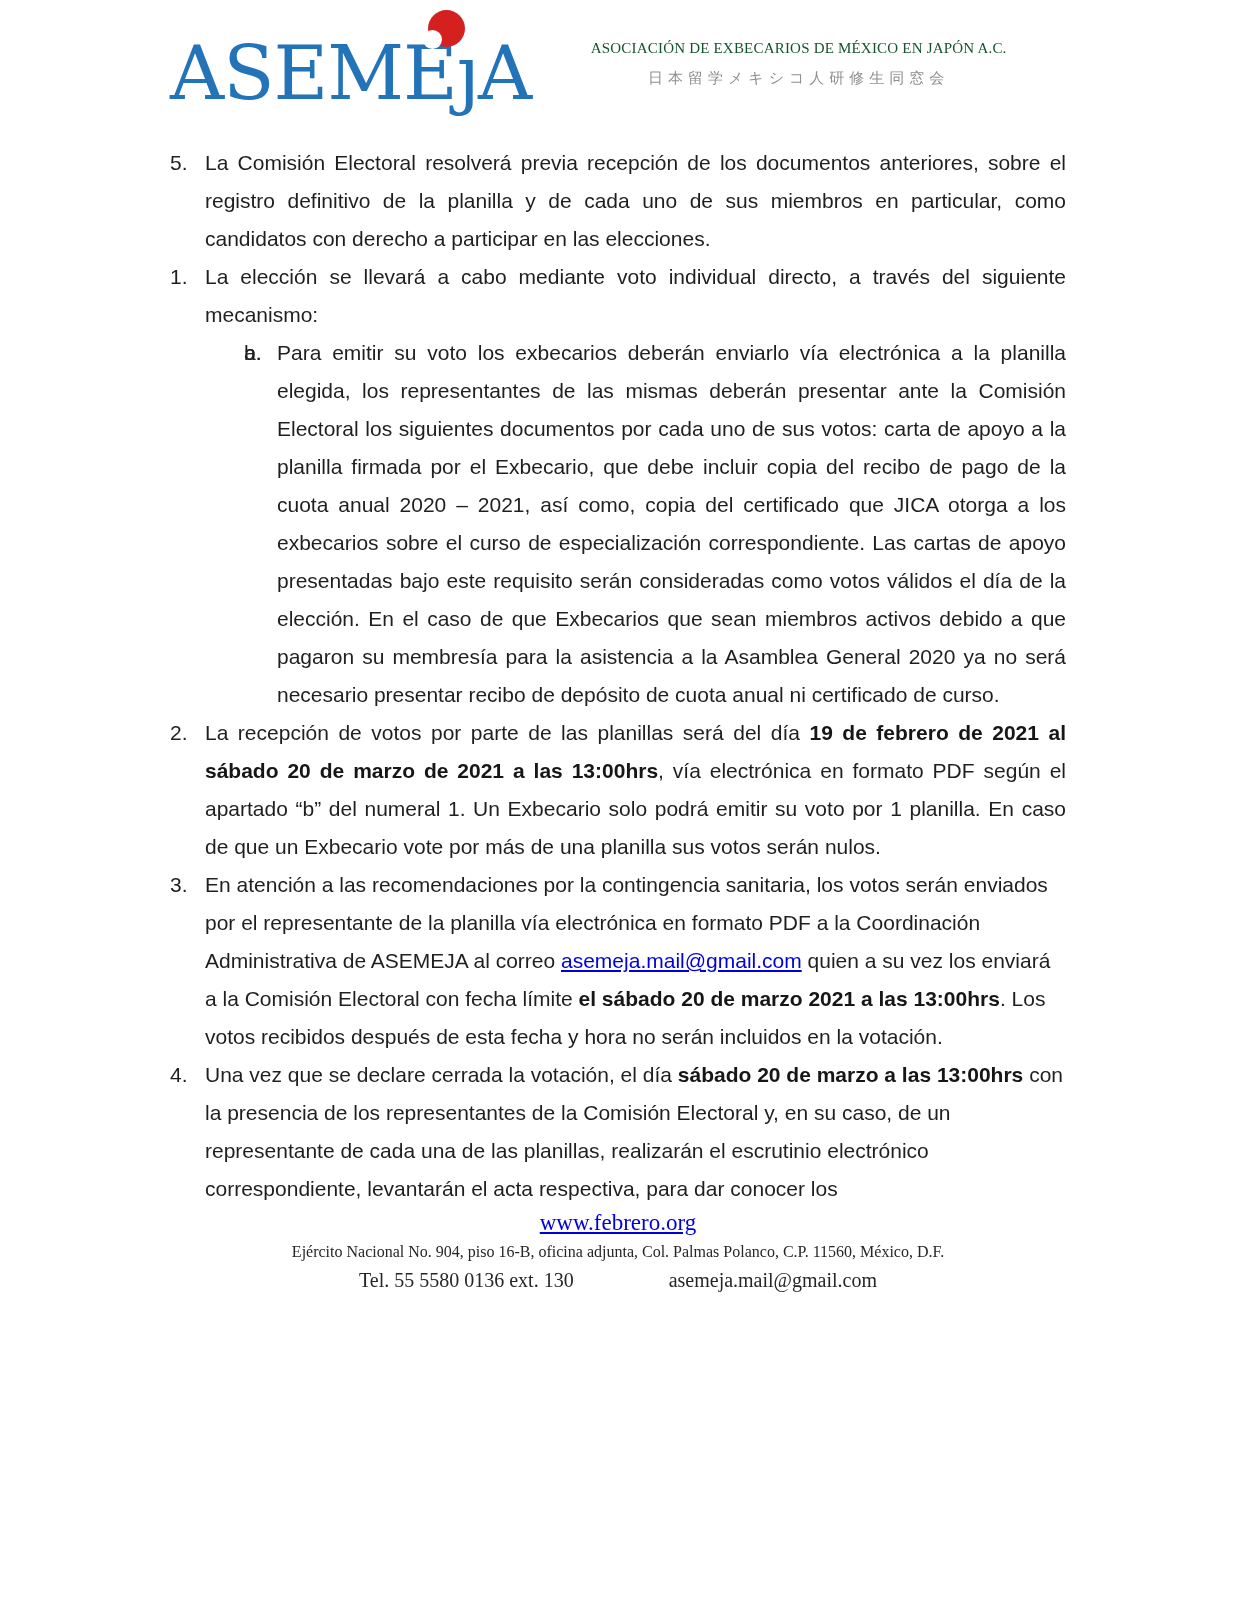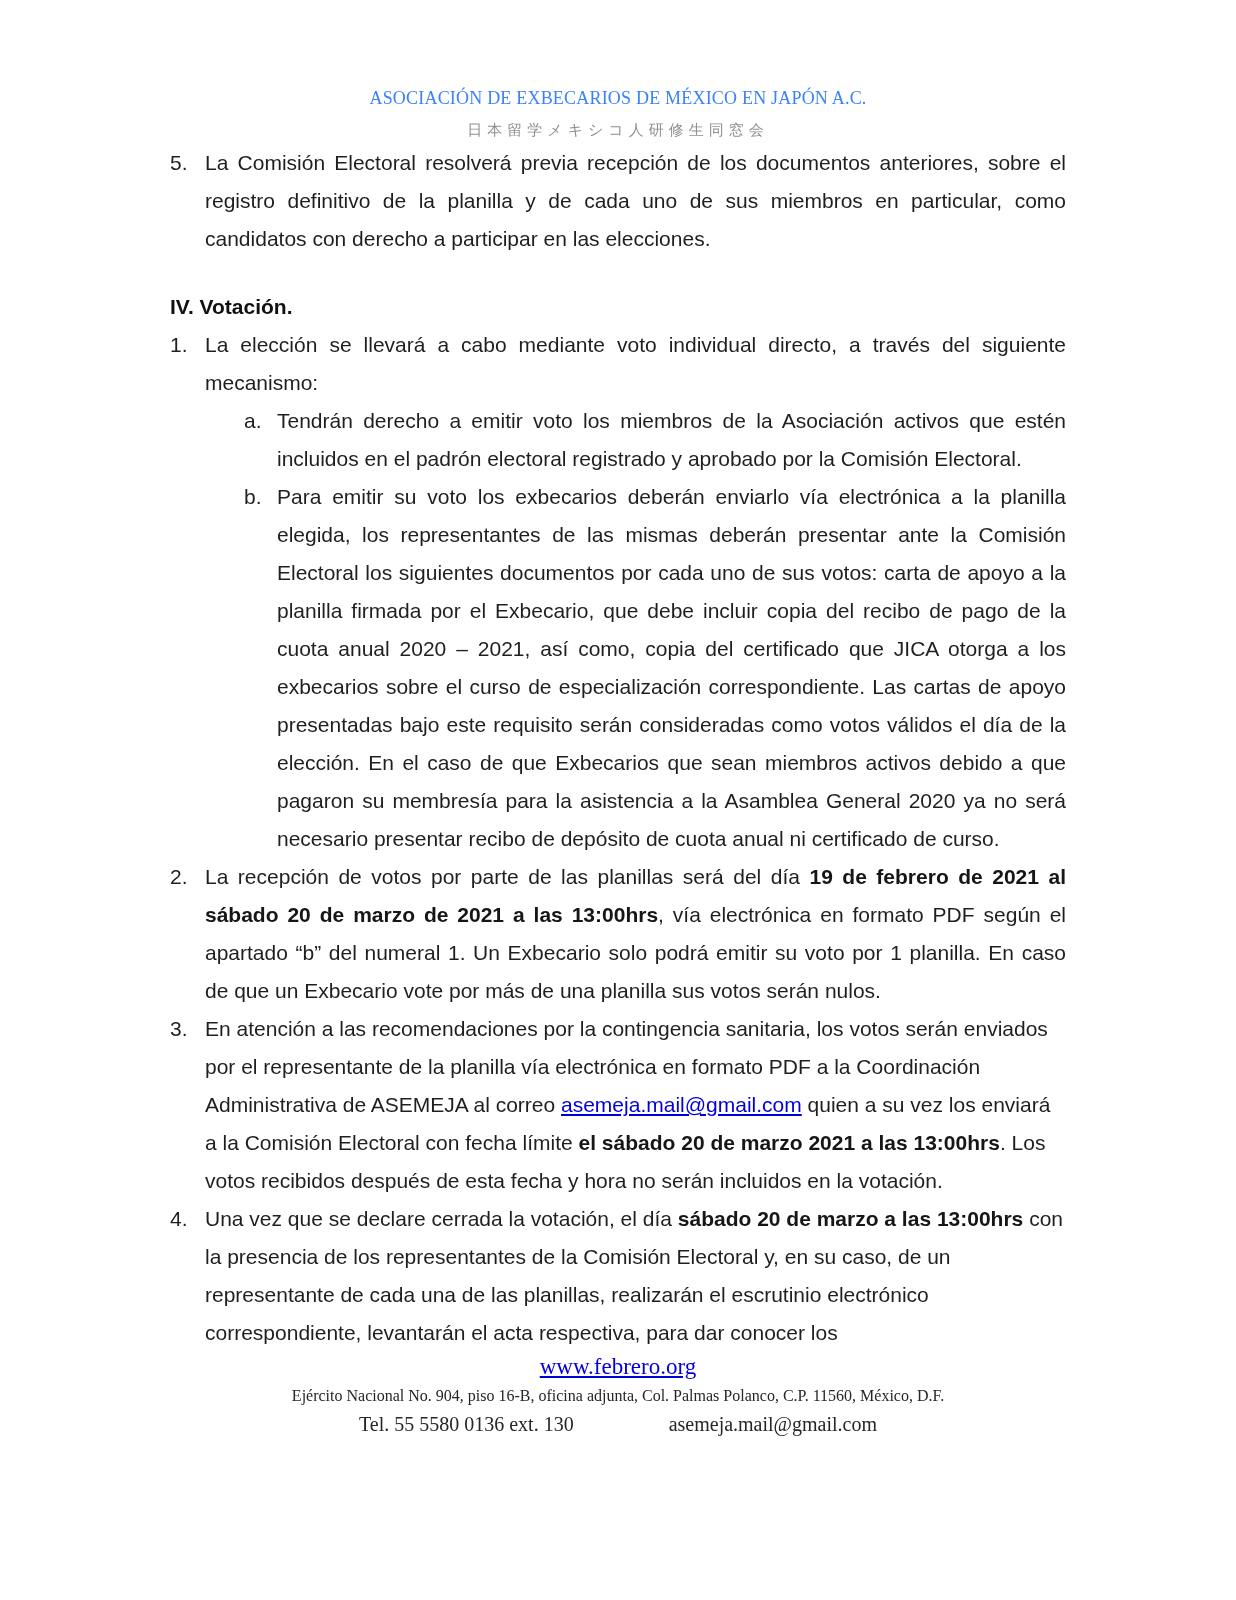--- a/index.html
+++ b/index.html
@@ -19,21 +19,21 @@
   .logo .logo-j { letter-spacing:-2px; }
   .sun {
     position:absolute; top:0; left:258px; width:37px; height:37px;
     border-radius:50%; background:var(--logo-red, #d4211f);
   }
   .sun::after {
     content:""; position:absolute; left:-5px; bottom:-2px; width:19px; height:19px;
     border-radius:50%; background:#fff;
   }
   .org { flex:1 1 auto; text-align:center; padding-top:30px; font-family:"Liberation Serif", serif; }
-  .org-es { font-size:18px; color:#3b82f6; white-space:nowrap; letter-spacing:0.2px;margin-top:48px; }
+  .org-es { font-size:15px; color:#14532d; white-space:nowrap; letter-spacing:0.2px; }
   .org-jp { font-size:15px; color:var(--jp-gray, #8f8f8f); letter-spacing:5px; margin-top:12px; }
   
   main { margin-top:4px; font-size:21px; line-height:38px; }
   .heading { font-weight:bold; color:#111; margin-top:30px; }
   .li { position:relative; padding-left:35px; }
   .li .marker { position:absolute; left:0; top:0; }
   .li.level1 { margin-left:74px; padding-left:33px; }
   .align-justify { text-align:justify; }
   .align-left { text-align:left; }
   b { color:#161616; }
@@ -43,31 +43,34 @@
   .web-link { font-size:23px; color:var(--link-blue, #0000dd); text-decoration:underline; cursor:pointer; }
   .address { font-size:16px; color:#262626; margin-top:7px; white-space:nowrap; }
   .telrow { display:flex; justify-content:center; gap:95px; font-size:20px; color:#262626; margin-top:8px; }
 </style>
 </head>
 <body>
 
 <div class="page">
 
   <header>
+    <div class="logo">
+      <span><span>ASEME</span><span class="logo-j">ȷ</span><span>A</span></span>
+      <span class="sun"></span>
+    </div>
     <div class="org">
       <div class="org-es">ASOCIACIÓN DE EXBECARIOS DE MÉXICO EN JAPÓN A.C.</div>
       <div class="org-jp">日本留学メキシコ人研修生同窓会</div>
     </div>
   </header>
 
   <main id="doc-body">
       <div class="li level0 align-justify"><span class="marker">5.</span><span>La Comisión Electoral resolverá previa recepción de los documentos anteriores, sobre el registro definitivo de la planilla y de cada uno de sus miembros en particular, como candidatos con derecho a participar en las elecciones.</span></div>
-      <div class="heading">IV. Votación.</div>
       <div class="li level0 align-justify"><span class="marker">1.</span><span>La elección se llevará a cabo mediante voto individual directo, a través del siguiente mecanismo:</span></div>
-      <div class="li level1 align-justify"><span class="marker">a.</span><span>Tendrán derecho a emitir voto los miembros de la Asociación activos que estén incluidos en el padrón electoral registrado y aprobado por la Comisión Electoral.</span></div>
+      <div class="li level1 align-justify"><span class="marker">a.</span></div>
       <div class="li level1 align-justify"><span class="marker">b.</span><span>Para emitir su voto los exbecarios deberán enviarlo vía electrónica a la planilla elegida, los representantes de las mismas deberán presentar ante la Comisión Electoral los siguientes documentos por cada uno de sus votos: carta de apoyo a la planilla firmada por el Exbecario, que debe incluir copia del recibo de pago de la cuota anual 2020 – 2021, así como, copia del certificado que JICA otorga a los exbecarios sobre el curso de especialización correspondiente. Las cartas de apoyo presentadas bajo este requisito serán consideradas como votos válidos el día de la elección. En el caso de que Exbecarios que sean miembros activos debido a que pagaron su membresía para la asistencia a la Asamblea General 2020 ya no será necesario presentar recibo de depósito de cuota anual ni certificado de curso.</span></div>
       <div class="li level0 align-justify"><span class="marker">2.</span><span>La recepción de votos por parte de las planillas será del día <b>19 de febrero de 2021 al sábado 20 de marzo de 2021 a las 13:00hrs</b>, vía electrónica en formato PDF según el apartado “b” del numeral 1. Un Exbecario solo podrá emitir su voto por 1 planilla. En caso de que un Exbecario vote por más de una planilla sus votos serán nulos.</span></div>
       <div class="li level0 align-left"><span class="marker">3.</span><span>En atención a las recomendaciones por la contingencia sanitaria, los votos serán enviados por el representante de la planilla vía electrónica en formato PDF a la Coordinación Administrativa de ASEMEJA al correo <a href="#" class="email-link">asemeja.mail@gmail.com</a> quien a su vez los enviará a la Comisión Electoral con fecha límite <b>el sábado 20 de marzo 2021 a las 13:00hrs</b>. Los votos recibidos después de esta fecha y hora no serán incluidos en la votación.</span></div>
       <div class="li level0 align-left"><span class="marker">4.</span><span>Una vez que se declare cerrada la votación, el día <b>sábado 20 de marzo a las 13:00hrs</b> con la presencia de los representantes de la Comisión Electoral y, en su caso, de un representante de cada una de las planillas, realizarán el escrutinio electrónico correspondiente, levantarán el acta respectiva, para dar conocer los</span></div>
     </main>
 
   <footer>
     <div>
       <a class="web-link" href="#">www.febrero.org</a>
     </div>

